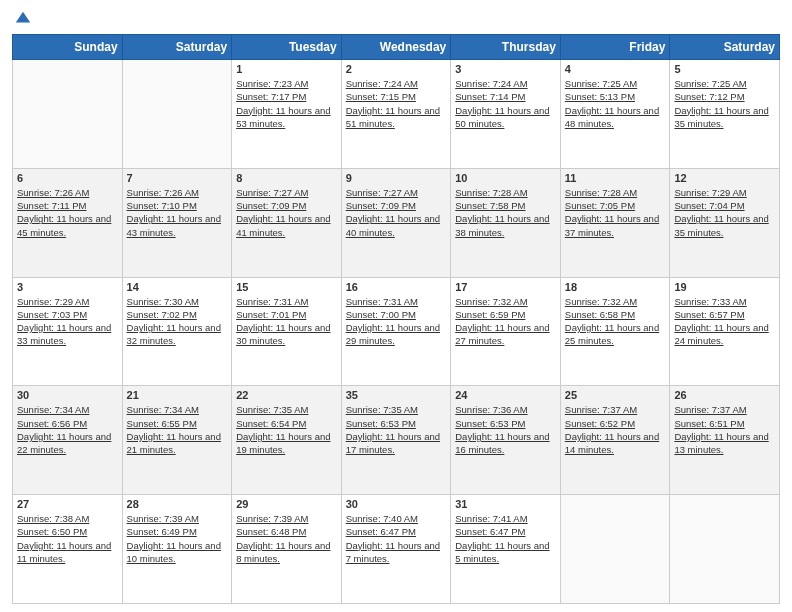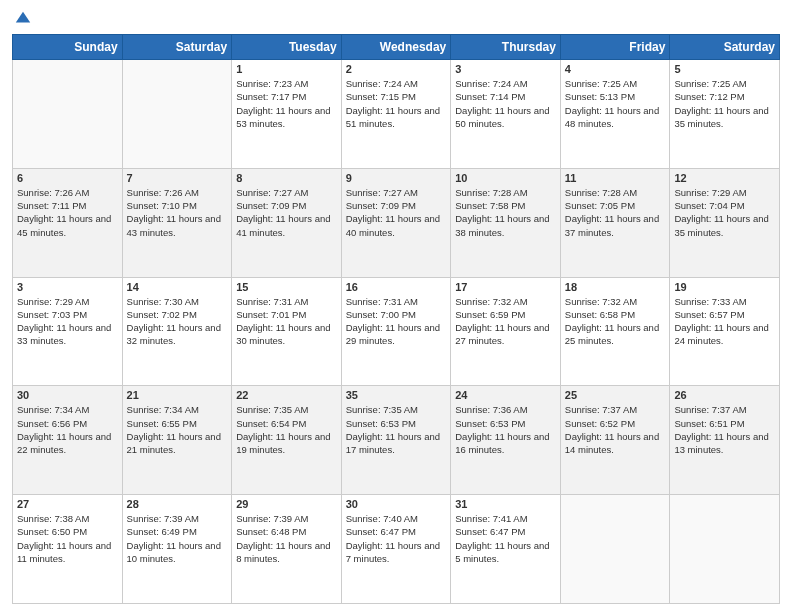--- a/index.html
+++ b/index.html
@@ -97,20 +97,21 @@
       background: #f2f2f2;
     }
     .day-num {
       font-weight: bold;
       font-size: 11px;
       display: block;
       margin-bottom: 2px;
     }
     .day-info {
       line-height: 1.4;
+      text-decoration: underline;
     }
     
     .row-odd td { background: #ffffff; }
     .row-odd td.empty { background: #f9f9f9; }
     .row-even td { background: #eeeeee; }
   </style>
 </head>
 <body>
 
 <div class="page">

